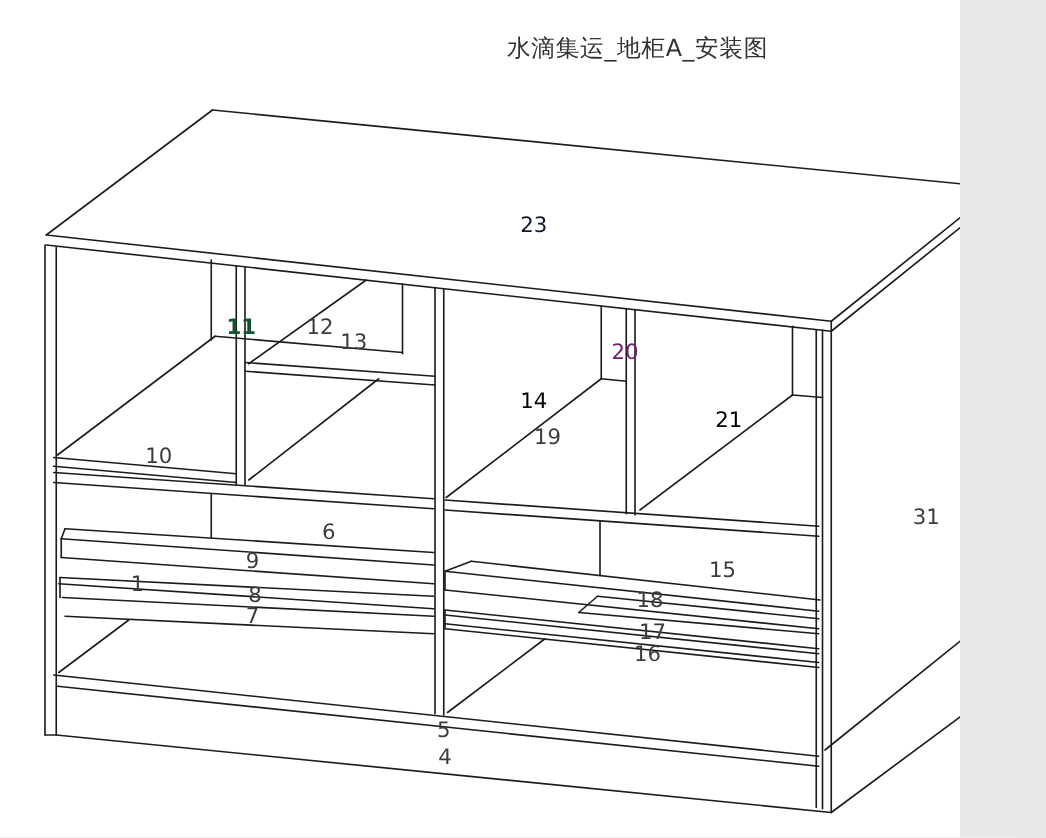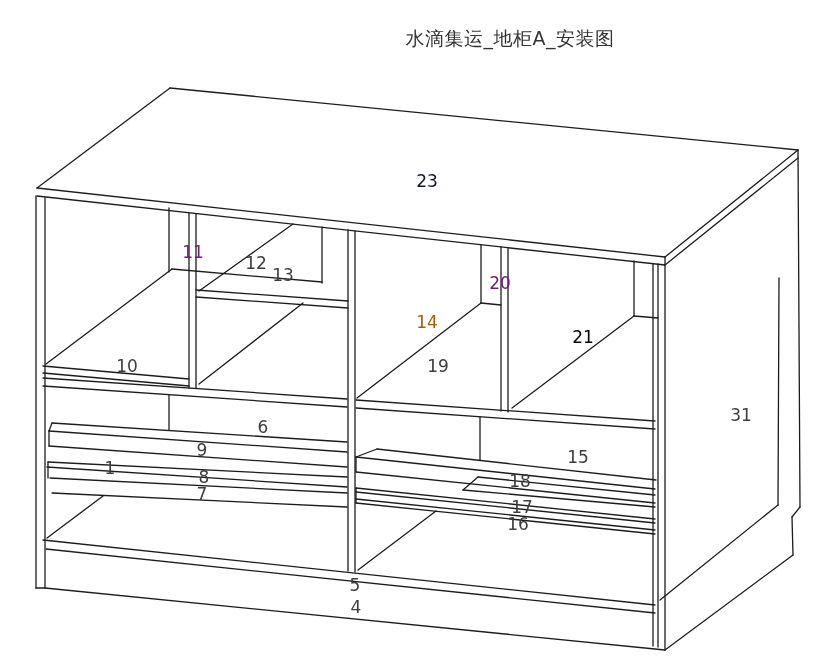--- a/index.html
+++ b/index.html
@@ -1,18 +1,18 @@
 <!DOCTYPE html>
 <html><head>
 <meta charset="utf-8">
 <style>
   html,body{margin:0;padding:0;background:#e8e8e8;}
   .stage{
     position:relative;
-    width:837px;height:670px;
+    width:768px;height:670px;
     background:#ffffff;
     overflow:hidden;
     font-family:"DejaVu Sans","Liberation Sans",sans-serif;
   }
   .title{
     position:absolute;
     top:26px;left:510px;
     transform:translateX(-50%);
     font-size:19px;
     color:#333333;
@@ -105,28 +105,28 @@
       <line x1="356" y1="457" x2="377" y2="449" stroke="#1c1c1c" stroke-width="1.3" stroke-linecap="round"></line>
       <line x1="356" y1="457" x2="356" y2="472" stroke="#1c1c1c" stroke-width="1.3" stroke-linecap="round"></line>
       <line x1="356" y1="488" x2="356" y2="503" stroke="#1c1c1c" stroke-width="1.3" stroke-linecap="round"></line>
       <line x1="43" y1="540" x2="655" y2="605" stroke="#1c1c1c" stroke-width="1.3" stroke-linecap="round"></line>
       <line x1="46" y1="549" x2="655" y2="613" stroke="#1c1c1c" stroke-width="1.3" stroke-linecap="round"></line>
       <line x1="47" y1="538" x2="103" y2="496" stroke="#1c1c1c" stroke-width="1.3" stroke-linecap="round"></line>
       <line x1="358" y1="570" x2="436" y2="511" stroke="#1c1c1c" stroke-width="1.3" stroke-linecap="round"></line>
     </svg>
   <div id="labels-layer">
       <div class="part-label" style="left: 427px; top: 181px; color: #0f172a;">23</div>
-      <div class="part-label" style="left: 193px; top: 252px; color: #701a75;">11</div>
+      <div class="part-label" style="left: 193px; top: 263px; color: #14532d; font-weight: bold;">11</div>
       <div class="part-label" style="left: 256px; top: 263px; color: rgb(61, 61, 61);">12</div>
       <div class="part-label" style="left: 283px; top: 275px; color: rgb(61, 61, 61);">13</div>
       <div class="part-label" style="left: 500px; top: 283px; color: #701a75;">20</div>
-      <div class="part-label" style="left: 427px; top: 322px; color: #a16207;">14</div>
+      <div class="part-label" style="left: 427px; top: 322px; color: #000000;">14</div>
       <div class="part-label" style="left: 127px; top: 338px; color: rgb(61, 61, 61); margin-top: 28px;">10</div>
       <div class="part-label" style="left: 583px; top: 337px; color: #000000;">21</div>
-      <div class="part-label" style="left: 438px; top: 366px; color: rgb(61, 61, 61);">19</div>
+      <div class="part-label" style="left: 438px; top: 351px; color: rgb(61, 61, 61);">19</div>
       <div class="part-label" style="left: 741px; top: 415px; color: rgb(61, 61, 61);">31</div>
       <div class="part-label" style="left: 263px; top: 427px; color: rgb(61, 61, 61);">6</div>
       <div class="part-label" style="left: 202px; top: 450px; color: rgb(61, 61, 61);">9</div>
       <div class="part-label" style="left: 578px; top: 457px; color: rgb(61, 61, 61);">15</div>
       <div class="part-label" style="left: 110px; top: 468px; color: rgb(61, 61, 61);">1</div>
       <div class="part-label" style="left: 204px; top: 477px; color: rgb(61, 61, 61);">8</div>
       <div class="part-label" style="left: 520px; top: 481px; color: rgb(61, 61, 61);">18</div>
       <div class="part-label" style="left: 202px; top: 494px; color: rgb(61, 61, 61);">7</div>
       <div class="part-label" style="left: 522px; top: 507px; color: rgb(61, 61, 61);">17</div>
       <div class="part-label" style="left: 518px; top: 524px; color: rgb(61, 61, 61);">16</div>

